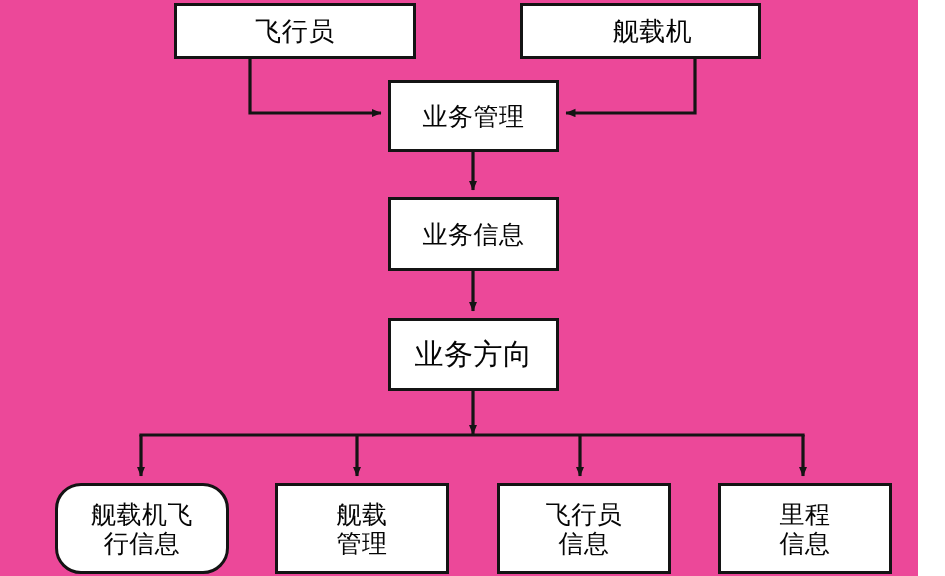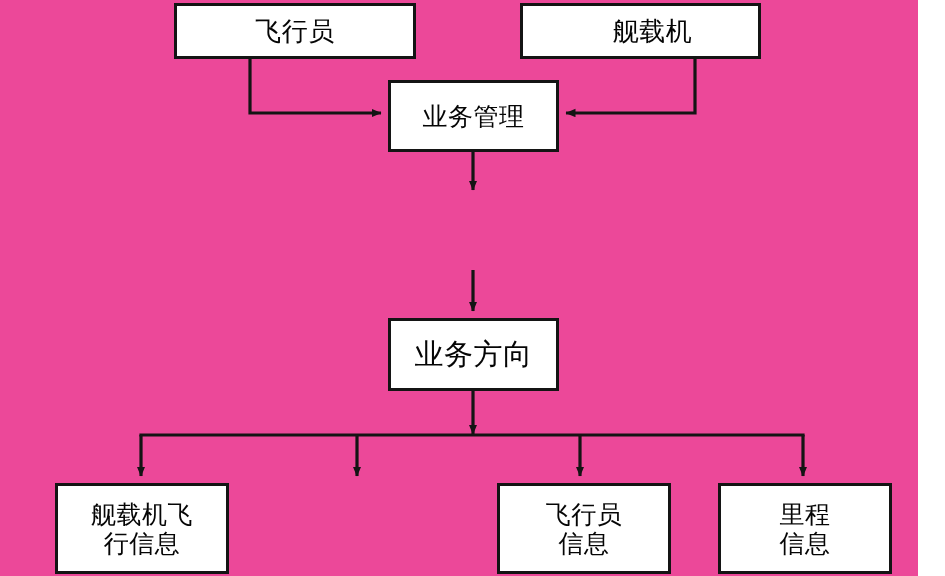--- a/index.html
+++ b/index.html
@@ -44,21 +44,21 @@
     white-space: pre-line;
   }
   
   #node-pilot      { left: 174px; top: 3px;   width: 242px; height: 56px;  font-size: 26px; }
   #node-carrier    { left: 520px; top: 3px;   width: 241px; height: 56px;  font-size: 26px; padding-left: 24px; }
   
   #node-biz-mgmt   { left: 388px; top: 80px;  width: 171px; height: 72px;  font-size: 25px; }
   #node-biz-info   { left: 388px; top: 197px; width: 171px; height: 74px;  font-size: 25px; }
   #node-biz-dir    { left: 388px; top: 318px; width: 171px; height: 73px;  font-size: 29px; }
   
-  #node-leaf-0     { left: 55px;  top: 483px; width: 174px; height: 91px;  font-size: 25px; }
+  #node-leaf-0     { left: 55px;  top: 483px; width: 174px; height: 91px;  font-size: 25px; border-radius: 26px; }
   #node-leaf-1     { left: 275px; top: 483px; width: 174px; height: 91px;  font-size: 25px; }
   #node-leaf-2     { left: 497px; top: 483px; width: 174px; height: 91px;  font-size: 25px; }
   #node-leaf-3     { left: 718px; top: 483px; width: 174px; height: 91px;  font-size: 25px; }
 </style>
 </head>
 <body>
 
 <div id="stage">
 
   <svg id="edges" viewBox="0 0 945 576" width="945" height="576" xmlns="http://www.w3.org/2000/svg">
@@ -91,30 +91,37 @@
   </div>
 
   <div class="node" id="node-carrier">
     <span class="node-label">舰载机</span>
   </div>
 
   <div class="node" id="node-biz-mgmt">
     <span class="node-label">业务管理</span>
   </div>
 
+  <div class="node" id="node-biz-info">
+    <span class="node-label">业务信息</span>
+  </div>
 
   <div class="node" id="node-biz-dir">
     <span class="node-label">业务方向</span>
   </div>
 
   <div class="node" id="node-leaf-0">
     <span class="node-label">舰载机飞
 行信息</span>
   </div>
 
+  <div class="node" id="node-leaf-1">
+    <span class="node-label">舰载
+管理</span>
+  </div>
 
   <div class="node" id="node-leaf-2">
     <span class="node-label">飞行员
 信息</span>
   </div>
 
   <div class="node" id="node-leaf-3">
     <span class="node-label">里程
 信息</span>
   </div>

